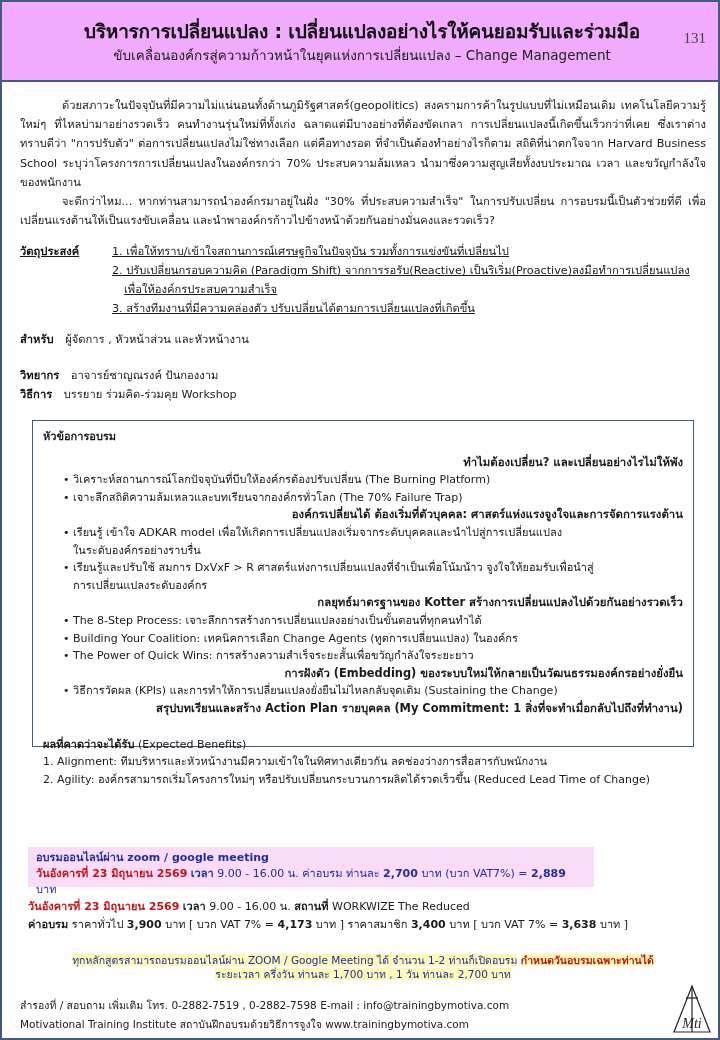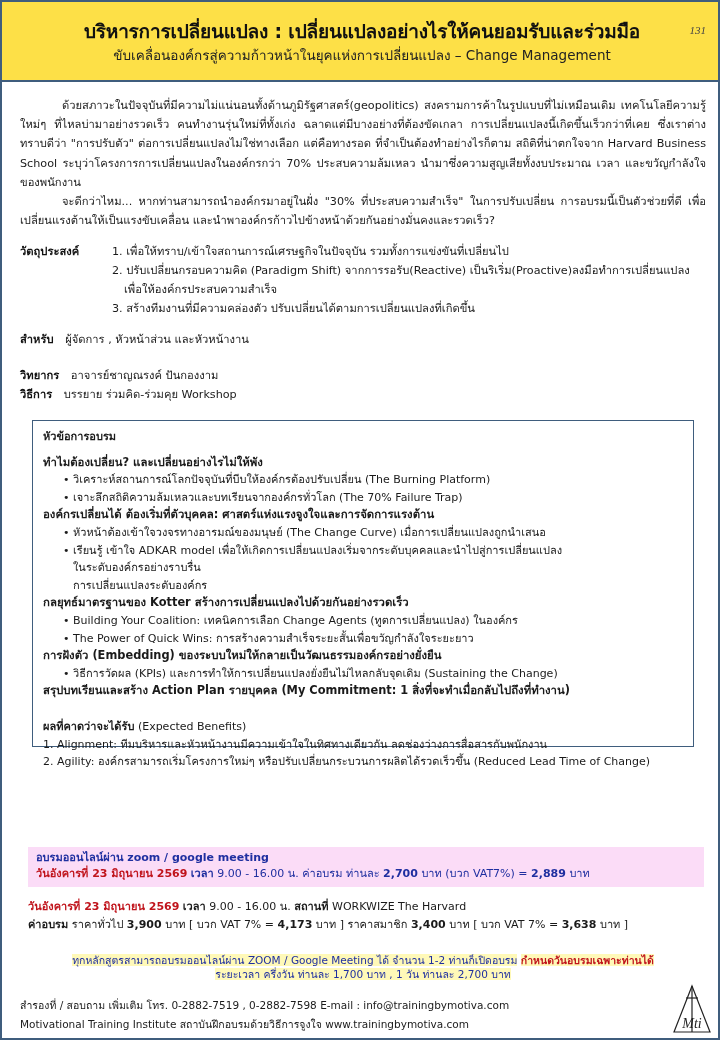--- a/index.html
+++ b/index.html
@@ -1,48 +1,48 @@
 <!DOCTYPE html>
 <html><head>
 <meta charset="utf-8">
 <style>
   * { box-sizing: border-box; margin: 0; padding: 0; }
   html, body { width: 720px; height: 1040px; background: #ffffff; overflow: hidden; }
   body { font-family: "DejaVu Sans", "Liberation Sans", sans-serif; color: #1a1a1a; position: relative; }
 
   .frame { position: absolute; left: 0; top: 0; width: 720px; height: 1040px; border: 2px solid #3f5d7d; }
-  .header { position: absolute; left: 0; top: 0; width: 720px; height: 82px; border: 2px solid #3f5d7d; background: #fde047; }
+  .header { position: absolute; left: 0; top: 0; width: 720px; height: 82px; border: 2px solid #3f5d7d; background: #f0abfc; }
   .header .title { position: absolute; left: 0; width: 720px; top: 14px; text-align: center; font-size: 19px; font-weight: bold; color: #111; letter-spacing: -0.2px; }
   .header .subtitle { position: absolute; left: 0; width: 720px; top: 42px; text-align: center; font-size: 13.5px; color: #222; }
-  .header .page-no { position: absolute; right: 12px; top: 22px; font-family: "Liberation Serif", serif; font-size: 11px; color: #444; font-style: italic; }
+  .header .page-no { position: absolute; right: 12px; top: 28px; font-family: "Liberation Serif", serif; font-size: 15px; color: #444; }
 
   .intro { position: absolute; left: 20px; top: 96px; width: 686px; font-size: 11.2px; line-height: 19.2px; text-align: justify; }
   .intro p { text-indent: 42px; }
 
   .objectives { position: absolute; left: 20px; top: 242px; width: 686px; font-size: 11.2px; line-height: 19px; }
   .label-bold { font-weight: bold; color: #111; }
-  .obj-row { display: flex; }
+  .obj-row { display: flex; text-decoration: underline; }
   .obj-label { width: 92px; flex: none; }
   .obj-list { flex: 1; }
   .obj-item { padding-left: 12px; text-indent: -12px; }
 
   .for-row { position: absolute; left: 20px; top: 330px; font-size: 11.2px; }
   .trainer-row { position: absolute; left: 20px; top: 366px; font-size: 11.2px; }
   .method-row { position: absolute; left: 20px; top: 385px; font-size: 11.2px; }
   .for-row .label-bold, .trainer-row .label-bold, .method-row .label-bold { margin-right: 8px; }
 
   .topics { position: absolute; left: 32px; top: 420px; width: 662px; height: 327px; border: 1px solid #3f5d7d; padding: 7px 10px; font-size: 11px; line-height: 17.6px; }
   .topics .box-title { font-weight: bold; margin-bottom: 8px; }
-  .topics .sec { font-weight: bold; font-size: 11.4px; }
+  .topics .sec { font-weight: bold; font-size: 11.4px; text-align: right; }
   .topics .bullet { padding-left: 30px; text-indent: -10px; }
   .topics .bullet .dot { display: inline-block; width: 10px; text-indent: 0; }
   .topics .bullet-cont { padding-left: 30px; }
   .topics .benefits { margin-top: 18px; }
 
-  .online-box { position: absolute; left: 28px; top: 847px; width: 676px; height: 40px; background: #fbdcf7; padding: 3px 8px; font-size: 11px; line-height: 16px; }
+  .online-box { position: absolute; left: 28px; top: 847px; width: 566px; height: 40px; background: #fbdcf7; padding: 3px 8px; font-size: 11px; line-height: 16px; }
   .online-box .l1 { color: #1f2fa0; font-weight: bold; }
   .red { color: #c0141c; font-weight: bold; }
   .blue { color: #1f2fa0; }
   .bold { font-weight: bold; text-align: right; }
 
   .onsite { position: absolute; left: 28px; top: 898px; width: 670px; font-size: 11px; line-height: 18px; }
 
   .promo { position: absolute; left: 20px; top: 953px; width: 686px; text-align: center; font-size: 10.5px; line-height: 14px; color: #1f2fa0; }
   .promo .hl { background: #fff9b8; }
 
@@ -90,26 +90,27 @@
 </div>
 
 <div class="topics">
   <div class="box-title">หัวข้อการอบรม</div>
 
   <div class="sec">ทำไมต้องเปลี่ยน? และเปลี่ยนอย่างไรไม่ให้พัง</div>
   <div class="bullet"><span class="dot">•</span><span>วิเคราะห์สถานการณ์โลกปัจจุบันที่บีบให้องค์กรต้องปรับเปลี่ยน (The Burning Platform)</span></div>
   <div class="bullet"><span class="dot">•</span><span>เจาะลึกสถิติความล้มเหลวและบทเรียนจากองค์กรทั่วโลก (The 70% Failure Trap)</span></div>
 
   <div class="sec">องค์กรเปลี่ยนได้ ต้องเริ่มที่ตัวบุคคล: ศาสตร์แห่งแรงจูงใจและการจัดการแรงต้าน</div>
-  <div class="bullet"><span class="dot">•</span><span>หัวหน้าต้องเข้าใจวงจรทางอารมณ์ของมนุษย์ (The Change Curve) เมื่อการเปลี่ยนแปลงถูกนำเสนอ</span></div>
   <div class="bullet"><span class="dot">•</span><span>เรียนรู้ เข้าใจ ADKAR model เพื่อให้เกิดการเปลี่ยนแปลงเริ่มจากระดับบุคคลและนำไปสู่การเปลี่ยนแปลง</span></div>
   <div class="bullet-cont">ในระดับองค์กรอย่างราบรื่น</div>
+  <div class="bullet"><span class="dot">•</span><span>เรียนรู้และปรับใช้ สมการ DxVxF &gt; R ศาสตร์แห่งการเปลี่ยนแปลงที่จำเป็นเพื่อโน้มน้าว จูงใจให้ยอมรับเพื่อนำสู่</span></div>
   <div class="bullet-cont">การเปลี่ยนแปลงระดับองค์กร</div>
 
   <div class="sec">กลยุทธ์มาตรฐานของ Kotter สร้างการเปลี่ยนแปลงไปด้วยกันอย่างรวดเร็ว</div>
+  <div class="bullet"><span class="dot">•</span><span>The 8-Step Process: เจาะลึกการสร้างการเปลี่ยนแปลงอย่างเป็นขั้นตอนที่ทุกคนทำได้</span></div>
   <div class="bullet"><span class="dot">•</span><span>Building Your Coalition: เทคนิคการเลือก Change Agents (ทูตการเปลี่ยนแปลง) ในองค์กร</span></div>
   <div class="bullet"><span class="dot">•</span><span>The Power of Quick Wins: การสร้างความสำเร็จระยะสั้นเพื่อขวัญกำลังใจระยะยาว</span></div>
 
   <div class="sec">การฝังตัว (Embedding) ของระบบใหม่ให้กลายเป็นวัฒนธรรมองค์กรอย่างยั่งยืน</div>
   <div class="bullet"><span class="dot">•</span><span>วิธีการวัดผล (KPIs) และการทำให้การเปลี่ยนแปลงยั่งยืนไม่ไหลกลับจุดเดิม (Sustaining the Change)</span></div>
 
   <div class="sec">สรุปบทเรียนและสร้าง Action Plan รายบุคคล (My Commitment: 1 สิ่งที่จะทำเมื่อกลับไปถึงที่ทำงาน)</div>
 
   <div class="benefits">
     <div><span class="bold">ผลที่คาดว่าจะได้รับ</span> <span>(Expected Benefits)</span></div>
@@ -132,21 +133,21 @@
     <span class="blue">บาท</span>
   </div>
 </div>
 
 <div class="onsite">
   <div>
     <span class="red">วันอังคารที่ 23 มิถุนายน 2569</span>
     <span class="bold">เวลา</span>
     <span>9.00 - 16.00 น.</span>
     <span class="bold">สถานที่</span>
-    <span>WORKWIZE The Harvard</span>
+    <span>WORKWIZE The Reduced</span>
   </div>
   <div>
     <span class="bold">ค่าอบรม</span>
     <span>ราคาทั่วไป</span>
     <span class="bold">3,900</span>
     <span>บาท [ บวก VAT 7% =</span>
     <span class="bold">4,173</span>
     <span>บาท ] ราคาสมาชิก</span>
     <span class="bold">3,400</span>
     <span>บาท [ บวก VAT 7% =</span>

